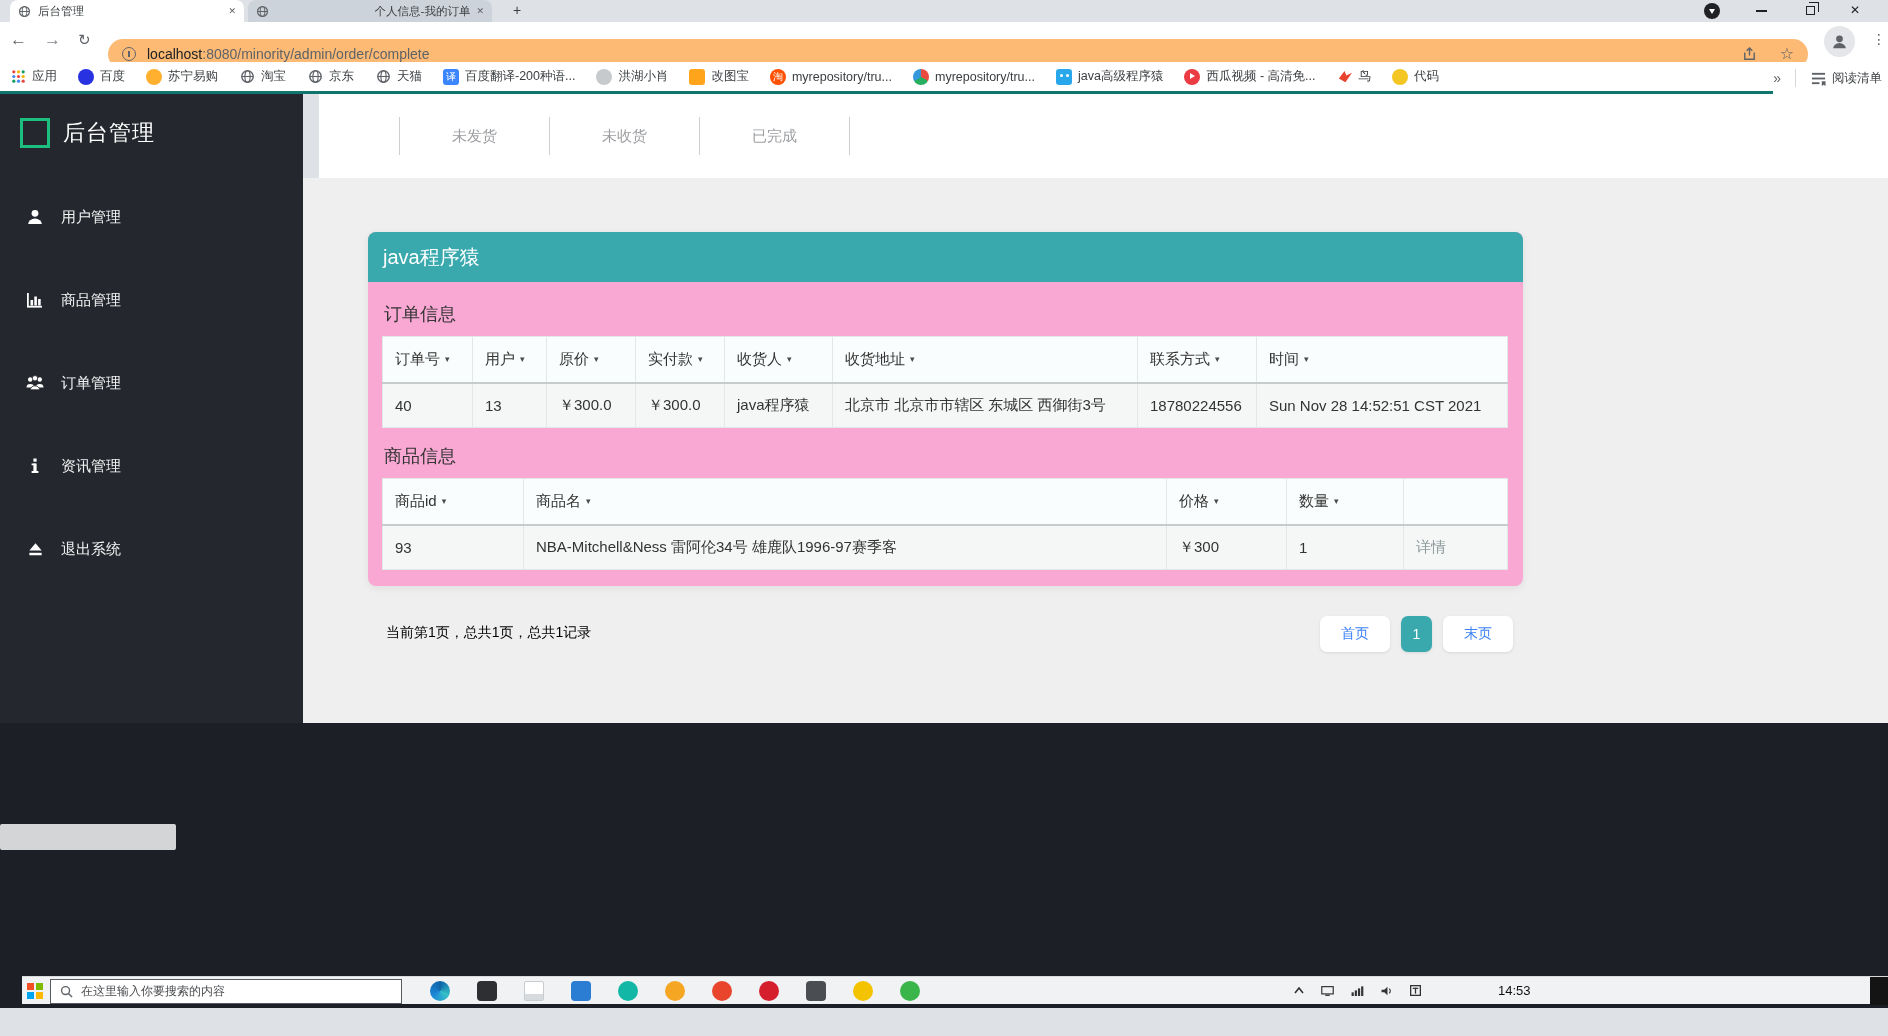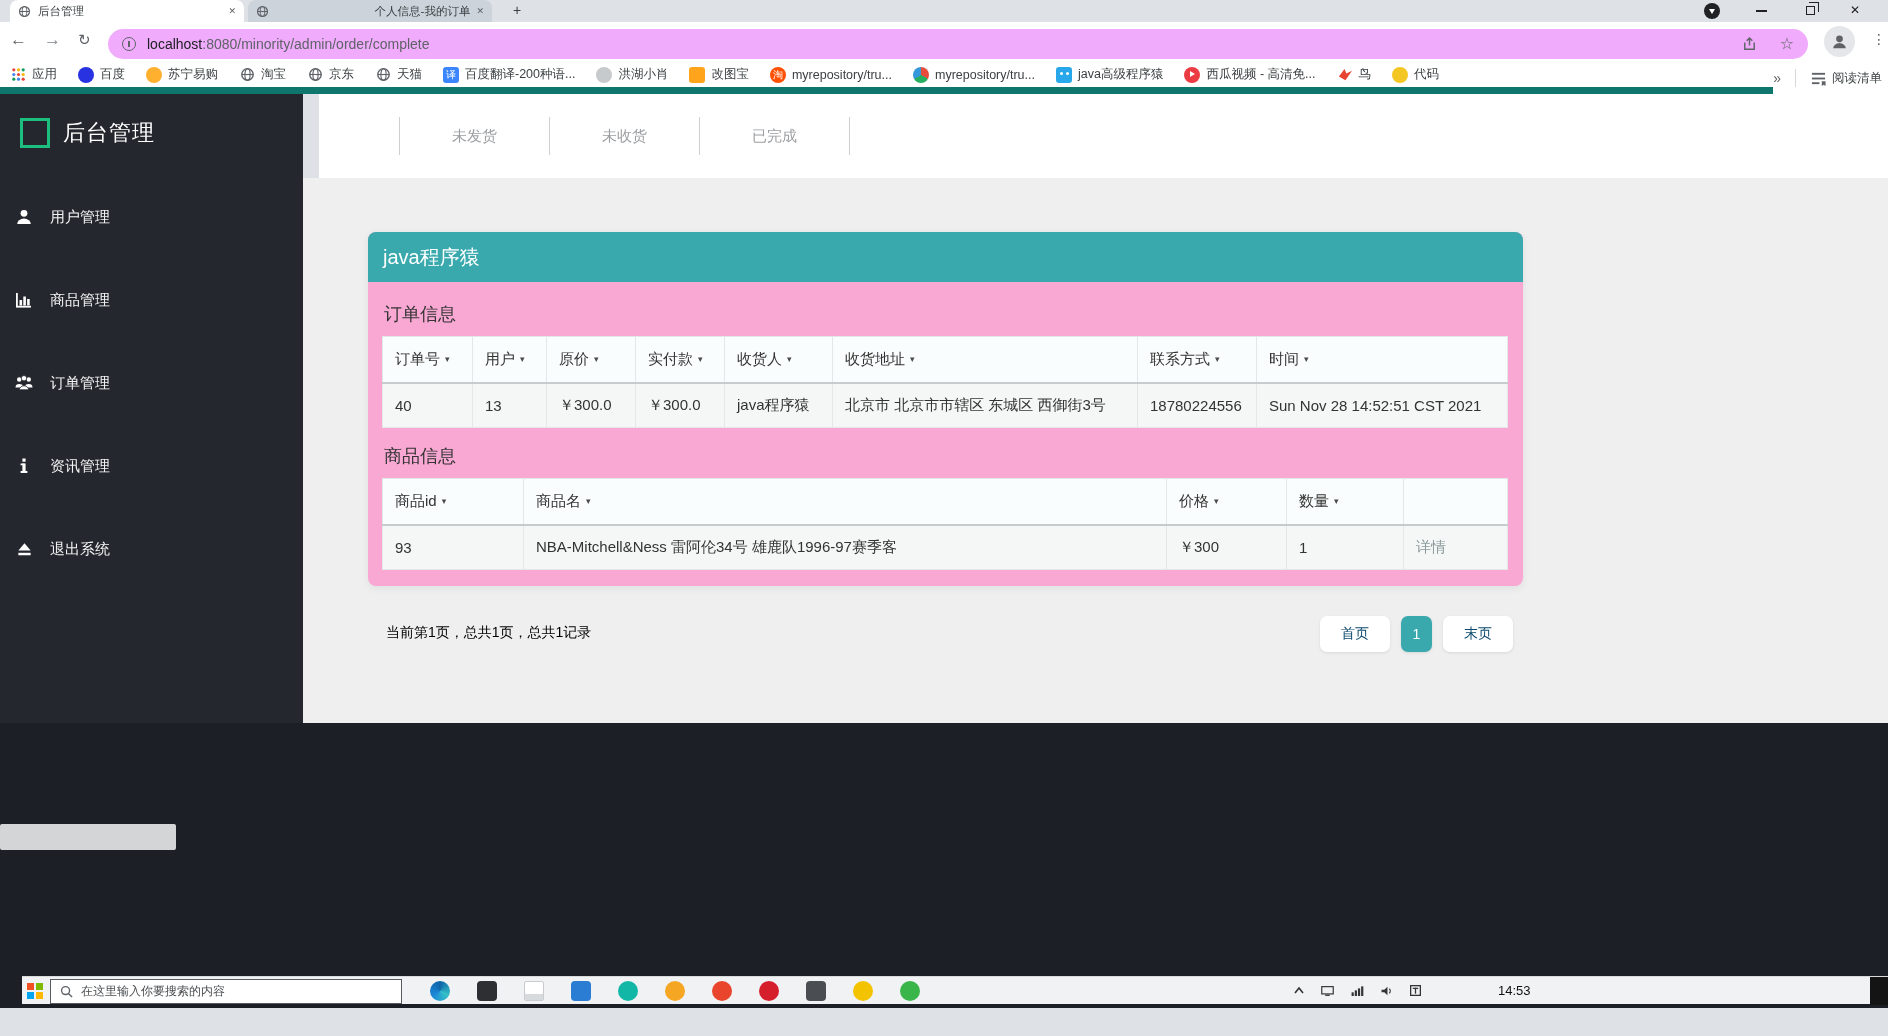--- a/index.html
+++ b/index.html
@@ -20,53 +20,53 @@
   .win-update{ position:absolute; left:1704px; top:3px; width:16px; height:16px; border-radius:50%; background:#1f2125; }
   .win-update::after{ content:''; position:absolute; left:4.5px; top:6px; border:3.5px solid transparent; border-top:5px solid #fff; }
   .win-min{ position:absolute; left:1756px; top:10px; width:11px; height:2px; background:#202124; }
   .win-restore{ position:absolute; left:1806px; top:6px; width:9px; height:9px; border:1.4px solid #202124; }
   .win-restore::before{ content:''; position:absolute; left:2.4px; top:-4.6px; width:9px; height:9px; border:1.4px solid #202124; border-left:none; border-bottom:none; }
   .win-close{ position:absolute; left:1850px; top:3px; font-size:12px; color:#202124; }
   
   .toolbar{ position:absolute; left:0; top:22px; width:1888px; height:40px; background:#fff; }
   .navbtn{ position:absolute; top:8px; font-size:17px; color:#5f6368; }
   .navbtn.back{ left:10px; } .navbtn.fwd{ left:44px; color:#82878c; } .navbtn.reload{ left:78px; font-size:15px; top:9px; }
-  .urlpill{ position:absolute; left:108px; top:7px; width:1700px; height:30px; border-radius:15px; background:#f0abfc; display:flex; align-items:center; padding:0 14px; }
+  .urlpill{ position:absolute; left:108px; top:17px; width:1700px; height:30px; border-radius:15px; background:#fdba74; display:flex; align-items:center; padding:0 14px; }
   .info-ic{ width:14px; height:14px; border:1.4px solid #5f6368; border-radius:50%; position:relative; flex:0 0 auto; }
   .info-ic::after{ content:''; position:absolute; left:5px; top:3px; width:1.6px; height:6px; background:#5f6368; }
   .url-text{ margin-left:11px; font-size:14px; color:#5f6368; white-space:nowrap; }
   .url-text .host{ color:#202124; }
   .pill-spacer{ flex:1; }
   .share-ic, .star-ic{ flex:0 0 auto; margin-left:22px; }
   .star-ic{ font-size:16px; color:#5f6368; line-height:1; }
   .avatar{ position:absolute; left:1824px; top:4px; width:31px; height:31px; border-radius:50%; background:#e4e6e9; display:flex; align-items:center; justify-content:center; }
   .menu-dots{ position:absolute; left:1872px; top:9px; font-size:14px; color:#5f6368; }
   
-  .bmbar{ position:absolute; left:0; top:62px; width:1888px; height:32px; background:#fff; border-bottom:7px solid #0f766e; display:flex; align-items:center; padding-left:10px; }
+  .bmbar{ position:absolute; left:0; top:62px; width:1888px; height:32px; background:#fff; border-bottom:3px solid #0f766e; display:flex; align-items:center; padding-left:10px; }
   .bm{ display:flex; align-items:center; margin-right:21px; flex:0 0 auto; }
   .bmi{ width:16px; height:16px; margin-right:6px; flex:0 0 auto; display:flex; align-items:center; justify-content:center; font-size:10px; color:#fff; }
   .bml{ font-size:12.5px; color:#3c4043; white-space:nowrap; }
   .round{ border-radius:50%; } .sq{ border-radius:3px; }
   .i-baidu{ background:#2932e1; } .i-suning{ background:#ffb02e; } .i-translate{ background:#3b86ff; }
   .i-sketch{ background:#c7cacc; } .i-gaitubao{ background:#ffa41b; } .i-taobao{ background:#ff5000; }
   .i-repo{ background:conic-gradient(#e74c3c 0 33%, #27ae60 33% 66%, #3498db 66% 100%); }
   .i-java{ background:#28a8ea; position:relative; }
   .i-java::before{ content:''; position:absolute; left:3.5px; top:5px; width:3px; height:3px; border-radius:50%; background:#fff; box-shadow:6px 0 0 #fff; }
   .i-xigua{ background:#eb3b43; position:relative; }
   .i-xigua::before{ content:''; position:absolute; left:6px; top:4.5px; border:3.5px solid transparent; border-left:5.5px solid #fff; }
   .i-code{ background:#f3c623; }
   .bm-right{ position:absolute; right:0; top:0; height:32px; display:flex; align-items:center; background:#fff; padding-right:6px; }
   .bm-over{ font-size:14px; color:#5f6368; margin-right:14px; }
   .bm-sep{ width:1px; height:18px; background:#d5d8da; margin-right:14px; }
   
   .sidebar{ position:absolute; left:0; top:94px; width:303px; height:629px; background:#24272d; }
   .brand{ position:absolute; left:20px; top:24px; display:flex; align-items:center; }
   .brand-logo{ width:30px; height:30px; border:3px solid #1dbf7f; margin-right:13px; }
   .brand-name{ font-size:22px; color:#ffffff; letter-spacing:1px; }
-  .side-item{ position:absolute; left:0; width:303px; height:34px; display:flex; align-items:center; padding-left:14px; cursor:pointer; }
+  .side-item{ position:absolute; left:0; width:303px; height:34px; display:flex; align-items:center; padding-left:25px; cursor:pointer; }
   .side-ic{ width:20px; height:20px; margin-right:16px; display:flex; align-items:center; justify-content:center; }
   .side-label{ font-size:15px; color:#f2f3f4; }
   
   .topnav{ position:absolute; left:319px; top:94px; width:1572px; height:84px; background:#fff; display:flex; align-items:center; padding-left:80px; }
   .tn-sep{ width:1px; height:38px; background:#cfcfcf; }
   .tn-item{ width:149px; text-align:center; font-size:15px; color:#9c9ea1; }
   
   .content{ position:absolute; left:303px; top:178px; width:1585px; height:545px; background:#efeff0; }
   .card{ position:absolute; left:65px; top:54px; width:1155px; background:#f9a8d4; border-radius:8px; box-shadow:0 2px 8px rgba(0,0,0,.07); }
   .card-head{ height:50px; background:#39a9ad; border-radius:8px 8px 0 0; display:flex; align-items:center; padding-left:15px; }
@@ -75,21 +75,21 @@
   .sec-title{ font-size:18px; color:#333; margin:4px 0 10px 2px; }
   table{ width:1125px; border-collapse:collapse; table-layout:fixed;padding-left:36px; }
   th{ height:46px; background:#fafdfd; border:1px solid #e4e7e8; border-bottom:2px solid #c6cbcd; font-weight:normal; text-align:left; padding-left:12px; font-size:15px; color:#333; }
   td{ height:45px; background:#f5f6f6; border:1px solid #e4e7e8; padding-left:12px; font-size:15px; color:#333; white-space:nowrap; overflow:hidden; }
   .caret{ font-size:9px; color:#4a4a4a; margin-left:5px; vertical-align:2px; }
   .mt{ margin-top:16px; }
   td.detail a{ color:#8c9b9b; text-decoration:none; font-size:15px; }
   
   .pg-summary{ position:absolute; left:83px; top:446px; font-size:14px; color:#000000; }
   .pager{ position:absolute; right:375px; top:438px; display:flex; }
-  .pg-btn{ height:36px; min-width:34px; padding:0 21px; margin-left:11px; background:#fff; border-radius:7px; box-shadow:0 1px 3px rgba(0,0,0,.10); display:flex; align-items:center; justify-content:center; font-size:14px; color:#0c4a6e; }
+  .pg-btn{ height:36px; min-width:34px; padding:0 21px; margin-left:11px; background:#fff; border-radius:7px; box-shadow:0 1px 3px rgba(0,0,0,.10); display:flex; align-items:center; justify-content:center; font-size:14px; color:#3b82f6; }
   .pg-btn.active{ background:#39a9ad; color:#fff; padding:0; width:31px; min-width:31px; }
   
   .page-footer{ position:absolute; left:0; top:723px; width:1888px; height:285px; background:#1c1f25; }
   .flyout{ position:absolute; left:0; top:824px; width:176px; height:26px; background:#d3d5d7; border-radius:2px; }
   
   .taskbar{ position:absolute; left:0; top:976px; width:1888px; height:28px; background:#f1f2f4; border-top:1px solid #d9dadc;margin-left:22px; }
   .win-start{ position:absolute; left:5px; top:6px; width:16px; height:16px; display:grid; grid-template-columns:7px 7px; grid-template-rows:7px 7px; gap:2px; }
   .win-start i{ display:block; }
   .tb-search{ position:absolute; left:28px; top:2px; width:352px; height:25px; background:#fff; border:1px solid #565b61; display:flex; align-items:center; padding:0 9px; }
   .tb-search-text{ font-size:12px; color:#4a4d50; margin-left:8px; white-space:nowrap; }

